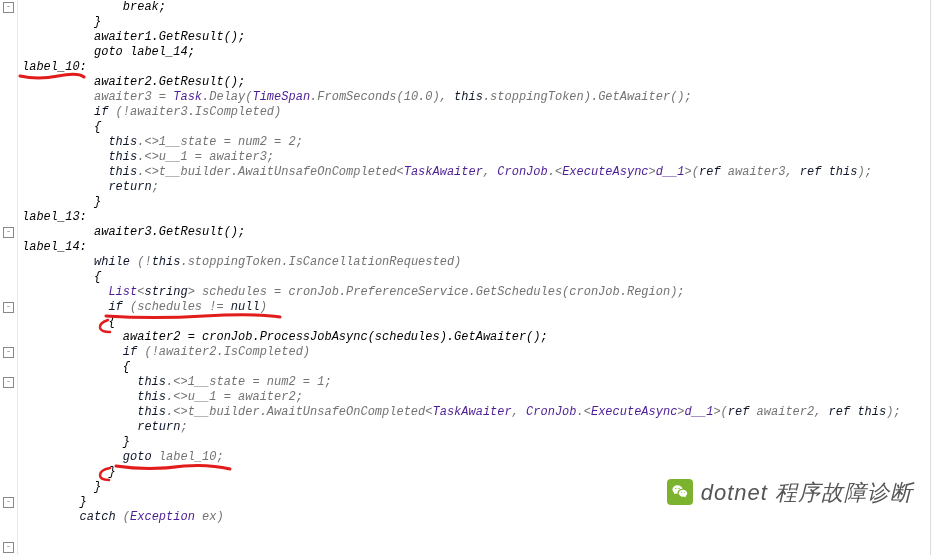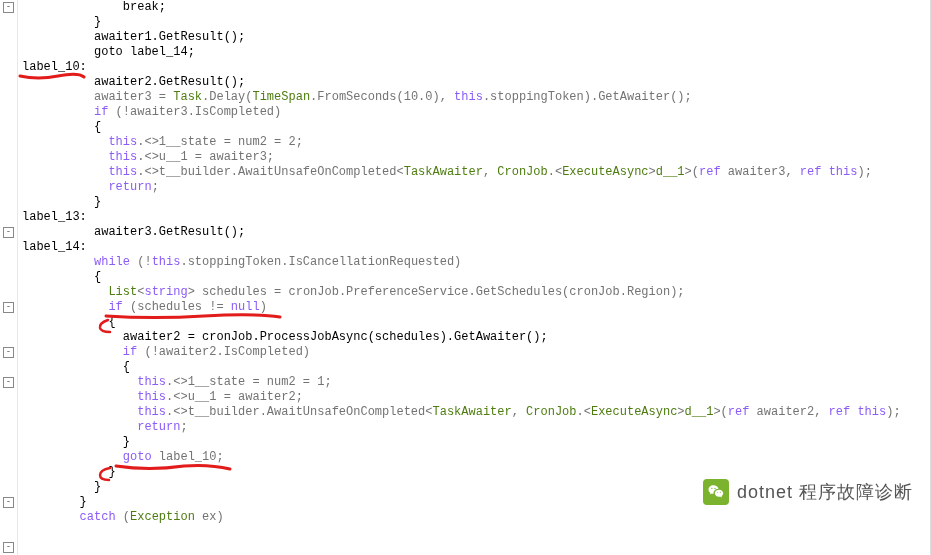--- a/index.html
+++ b/index.html
@@ -1,29 +1,29 @@
 <!DOCTYPE html>
 <html><head>
 <meta charset="utf-8">
 <style>
   * { margin:0; padding:0; box-sizing:border-box; }
   html,body { width:931px; height:555px; overflow:hidden; background:#fff; font-family:Consolas,"Courier New",monospace; font-size:12px; line-height:15px; color:#000; }
-  .editor { position:relative; width:931px; height:533px; }
+  .editor { position:relative; width:931px; height:533px;font-style:italic; }
   .gutter { position:absolute; left:0; top:0; width:18px; height:555px; background:#fff; border-right:1px solid #e8e8e8; }
   .fold { position:absolute; left:3px; width:11px; height:11px; border:1px solid #888; background:#fff; color:#555; font-size:9px; line-height:9px; text-align:center; cursor:pointer; }
   .fold::before { content:"-"; }
   .code { position:absolute; left:22px; top:0; right:0; white-space:pre; }
   .code-line { height:15px; }
-  .k { color:#8b5cf6; }   
-  .t { color:#4d7c0f; }   
+  .k { color:#0f172a; }   
+  .t { color:#4c1d95; }   
   .n { color:#737373; }      
   .badge-wrap { position:absolute; right:18px; bottom:28px; display:flex; align-items:center; gap:8px; pointer-events:none; }
   .wechat-ico { width:26px; height:26px; border-radius:4px; background:#7bb32e; display:flex; align-items:center; justify-content:center; }
   .wechat-ico svg { width:18px; height:18px; fill:#fff; }
-  .badge-text { font-family:"Microsoft YaHei",Arial,sans-serif; font-size:18px; color:#555; letter-spacing:1px; }
+  .badge-text { font-family:"Microsoft YaHei",Arial,sans-serif; font-size:22px; color:#555; letter-spacing:1px; }
   .anno { position:absolute; pointer-events:none; }
   .right-edge { position:absolute; right:0; top:0; width:1px; height:555px; background:#ddd; }
 </style>
 </head>
 <body>
 
 <div class="editor">
   <div class="gutter" id="gutter">
       <div class="fold" style="top: 2px;"></div>
       <div class="fold" style="top: 227px;"></div>

